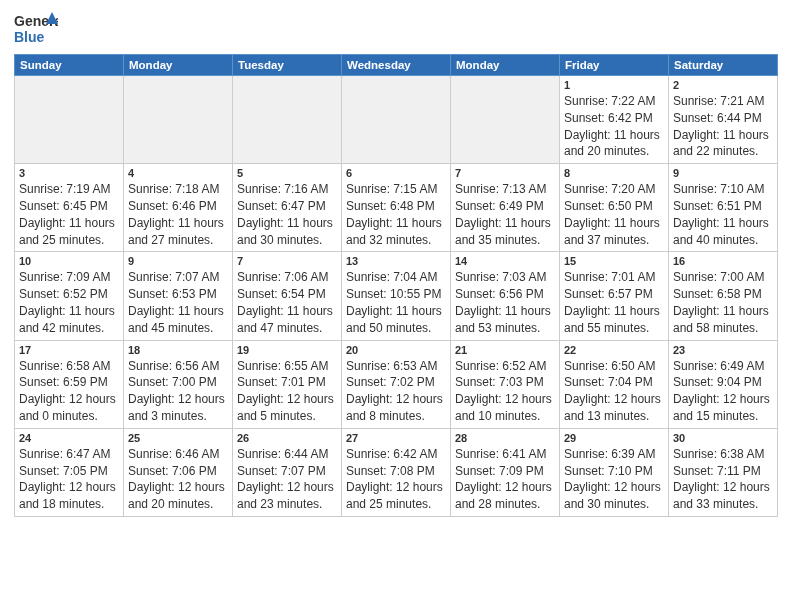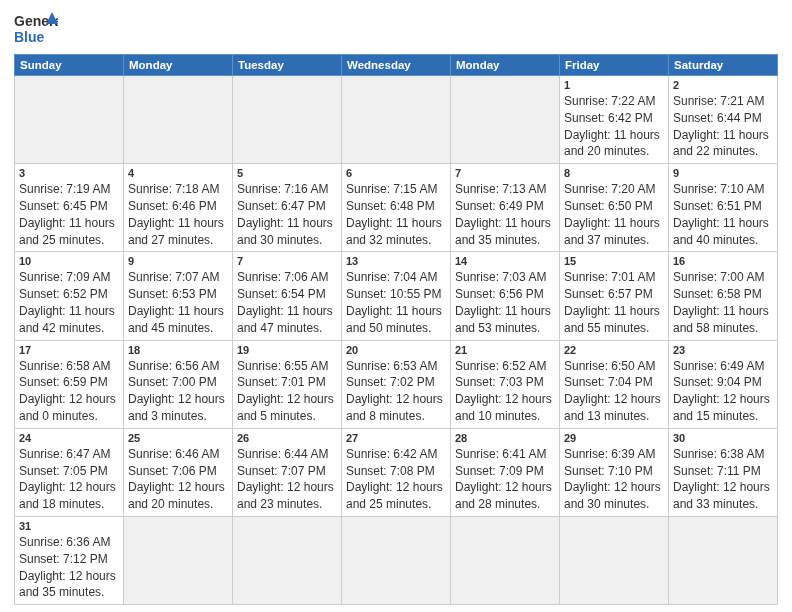--- a/index.html
+++ b/index.html
@@ -300,29 +300,15 @@
 Sunset: 7:10 PM
 Daylight: 12 hours and 30 minutes.</div>
           </td>
           <td>
             <span class="day-number">30</span>
             <div class="day-info">Sunrise: 6:38 AM
 Sunset: 7:11 PM
 Daylight: 12 hours and 33 minutes.</div>
           </td>
         </tr>
-        <tr>
-          <td class="last-row">
-            <span class="day-number">31</span>
-            <div class="day-info">Sunrise: 6:36 AM
-Sunset: 7:12 PM
-Daylight: 12 hours and 35 minutes.</div>
-          </td>
-          <td class="last-row empty"></td>
-          <td class="last-row empty"></td>
-          <td class="last-row empty"></td>
-          <td class="last-row empty"></td>
-          <td class="last-row empty"></td>
-          <td class="last-row empty"></td>
-        </tr>
       </tbody>
   </table>
 </div>
 
 </body></html>

